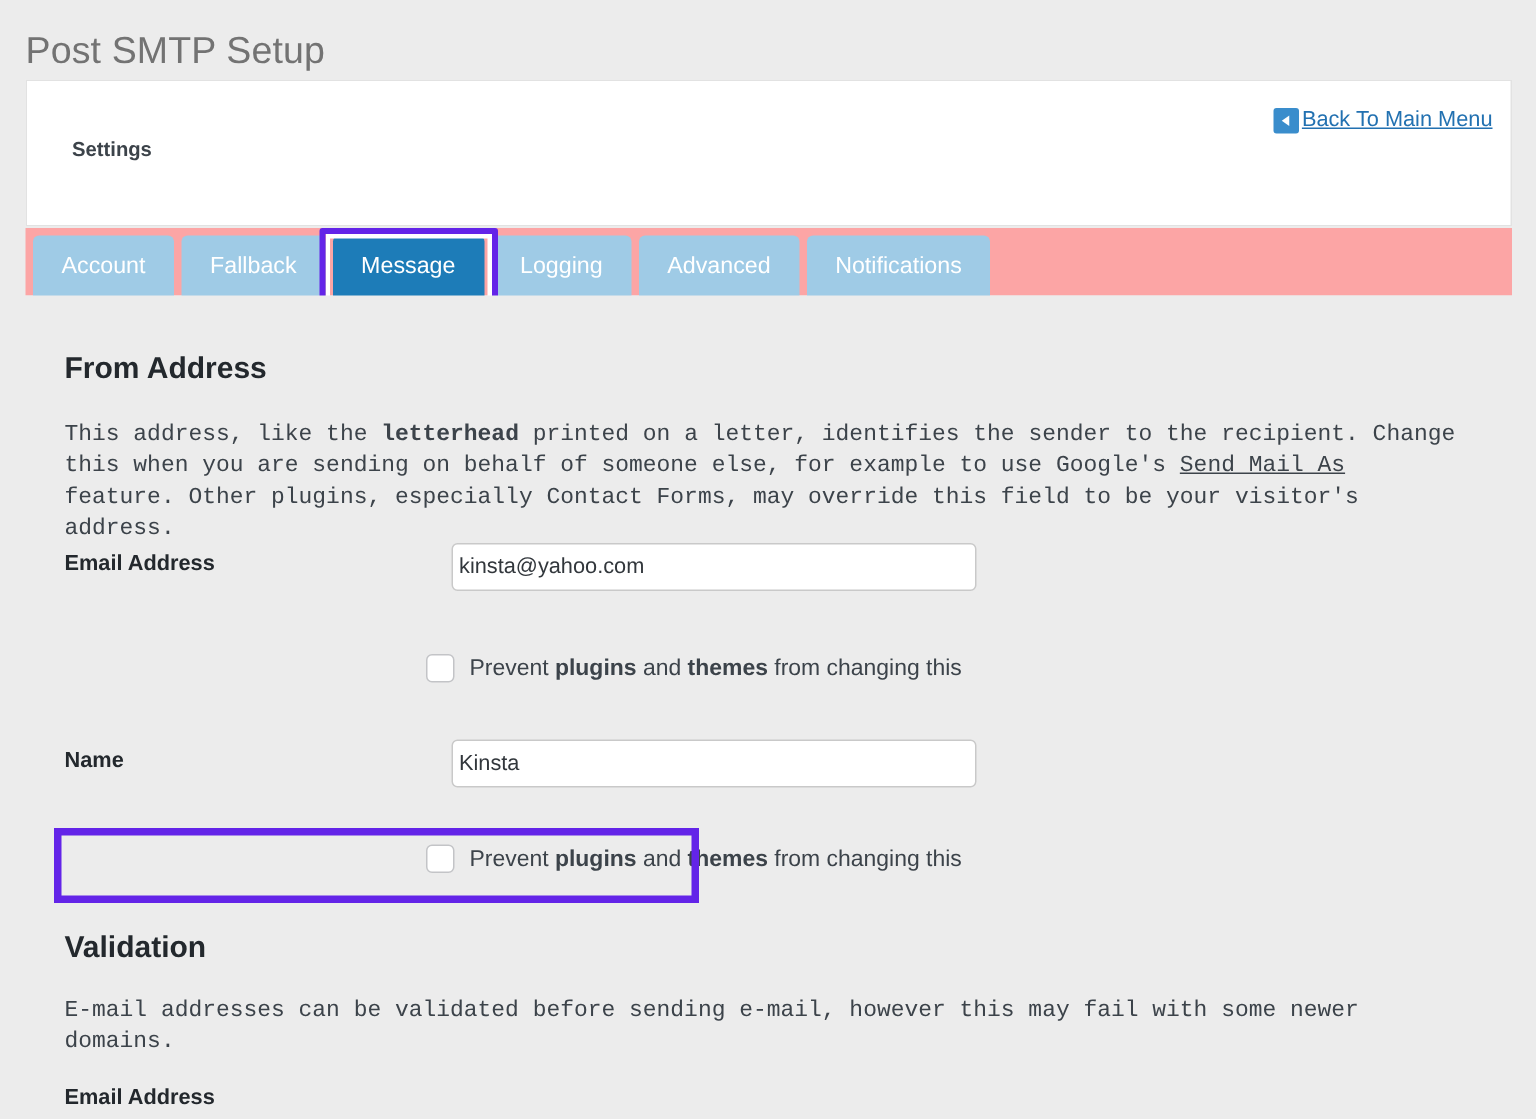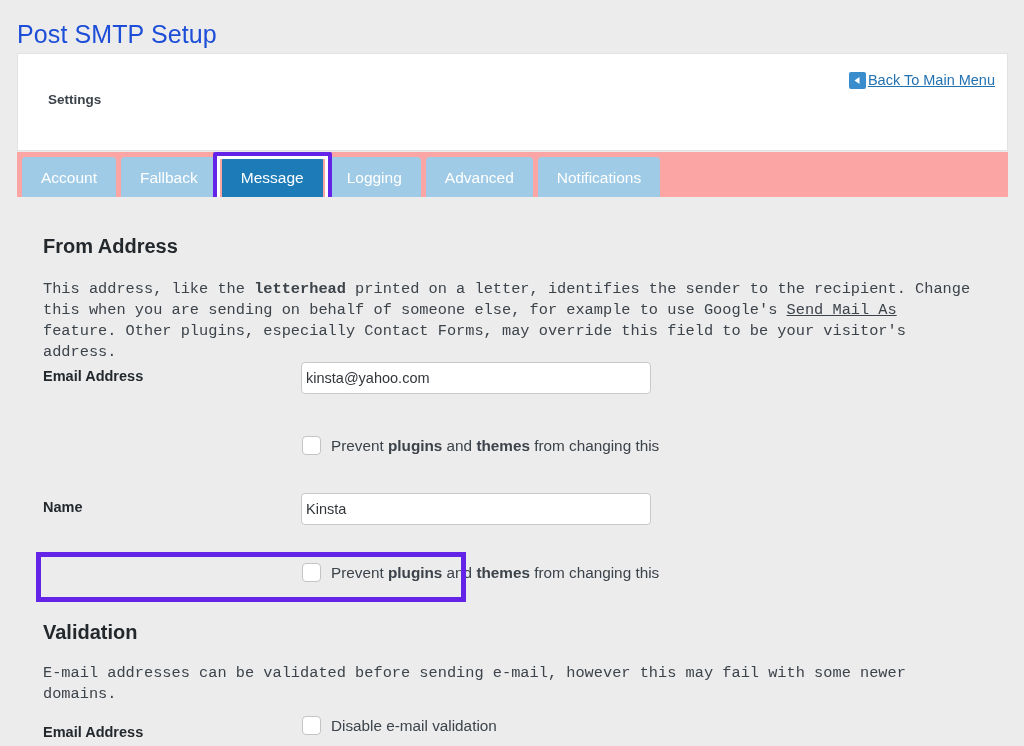--- a/index.html
+++ b/index.html
@@ -17,21 +17,21 @@
   }
 
   
   #page-title {
     position: absolute;
     left: 17px;
     top: 18px;
     font-size: 25px;
     font-weight: 400;
     line-height: 32px;
-    color: #1d4ed8;
+    color: #737373;
     letter-spacing: 0.1px;
   }
 
   
   #settings-card {
     position: absolute;
     left: 17px;
     top: 53px;
     width: 991px;
     height: 98px;
@@ -185,21 +185,21 @@
     font-family: "Liberation Sans", sans-serif;
     font-size: 14.5px;
     color: #32373c;
     padding: 0 4px;
     outline: none;
   }
 
   
   .checkbox-row {
     position: absolute;
-    left: 302px;
+    left: 284px;
     display: flex;
     align-items: center;
     gap: 10px;
   }
   .cbox {
     width: 19px;
     height: 19px;
     box-sizing: border-box;
     background: #ffffff;
     border: 1px solid #c3c4c7;
@@ -292,18 +292,14 @@
     <span class="cbox-label"><span>Prevent </span><b>plugins</b><span> and </span><b>themes</b><span> from changing this</span></span>
   </div>
 
   <h2 class="section-title" id="validation-title">Validation</h2>
 
   <p class="section-desc" id="validation-desc">E-mail addresses can be validated before sending e-mail, however this may fail with some newer domains.</p>
 
   <div class="field-row" style="top:521px;">
     <span class="field-label">Email Address</span>
   </div>
-  <div class="checkbox-row" style="top:519px;">
-    <span class="cbox"></span>
-    <span class="cbox-label">Disable e-mail validation</span>
-  </div>
 
 </div>
 
 </body></html>

